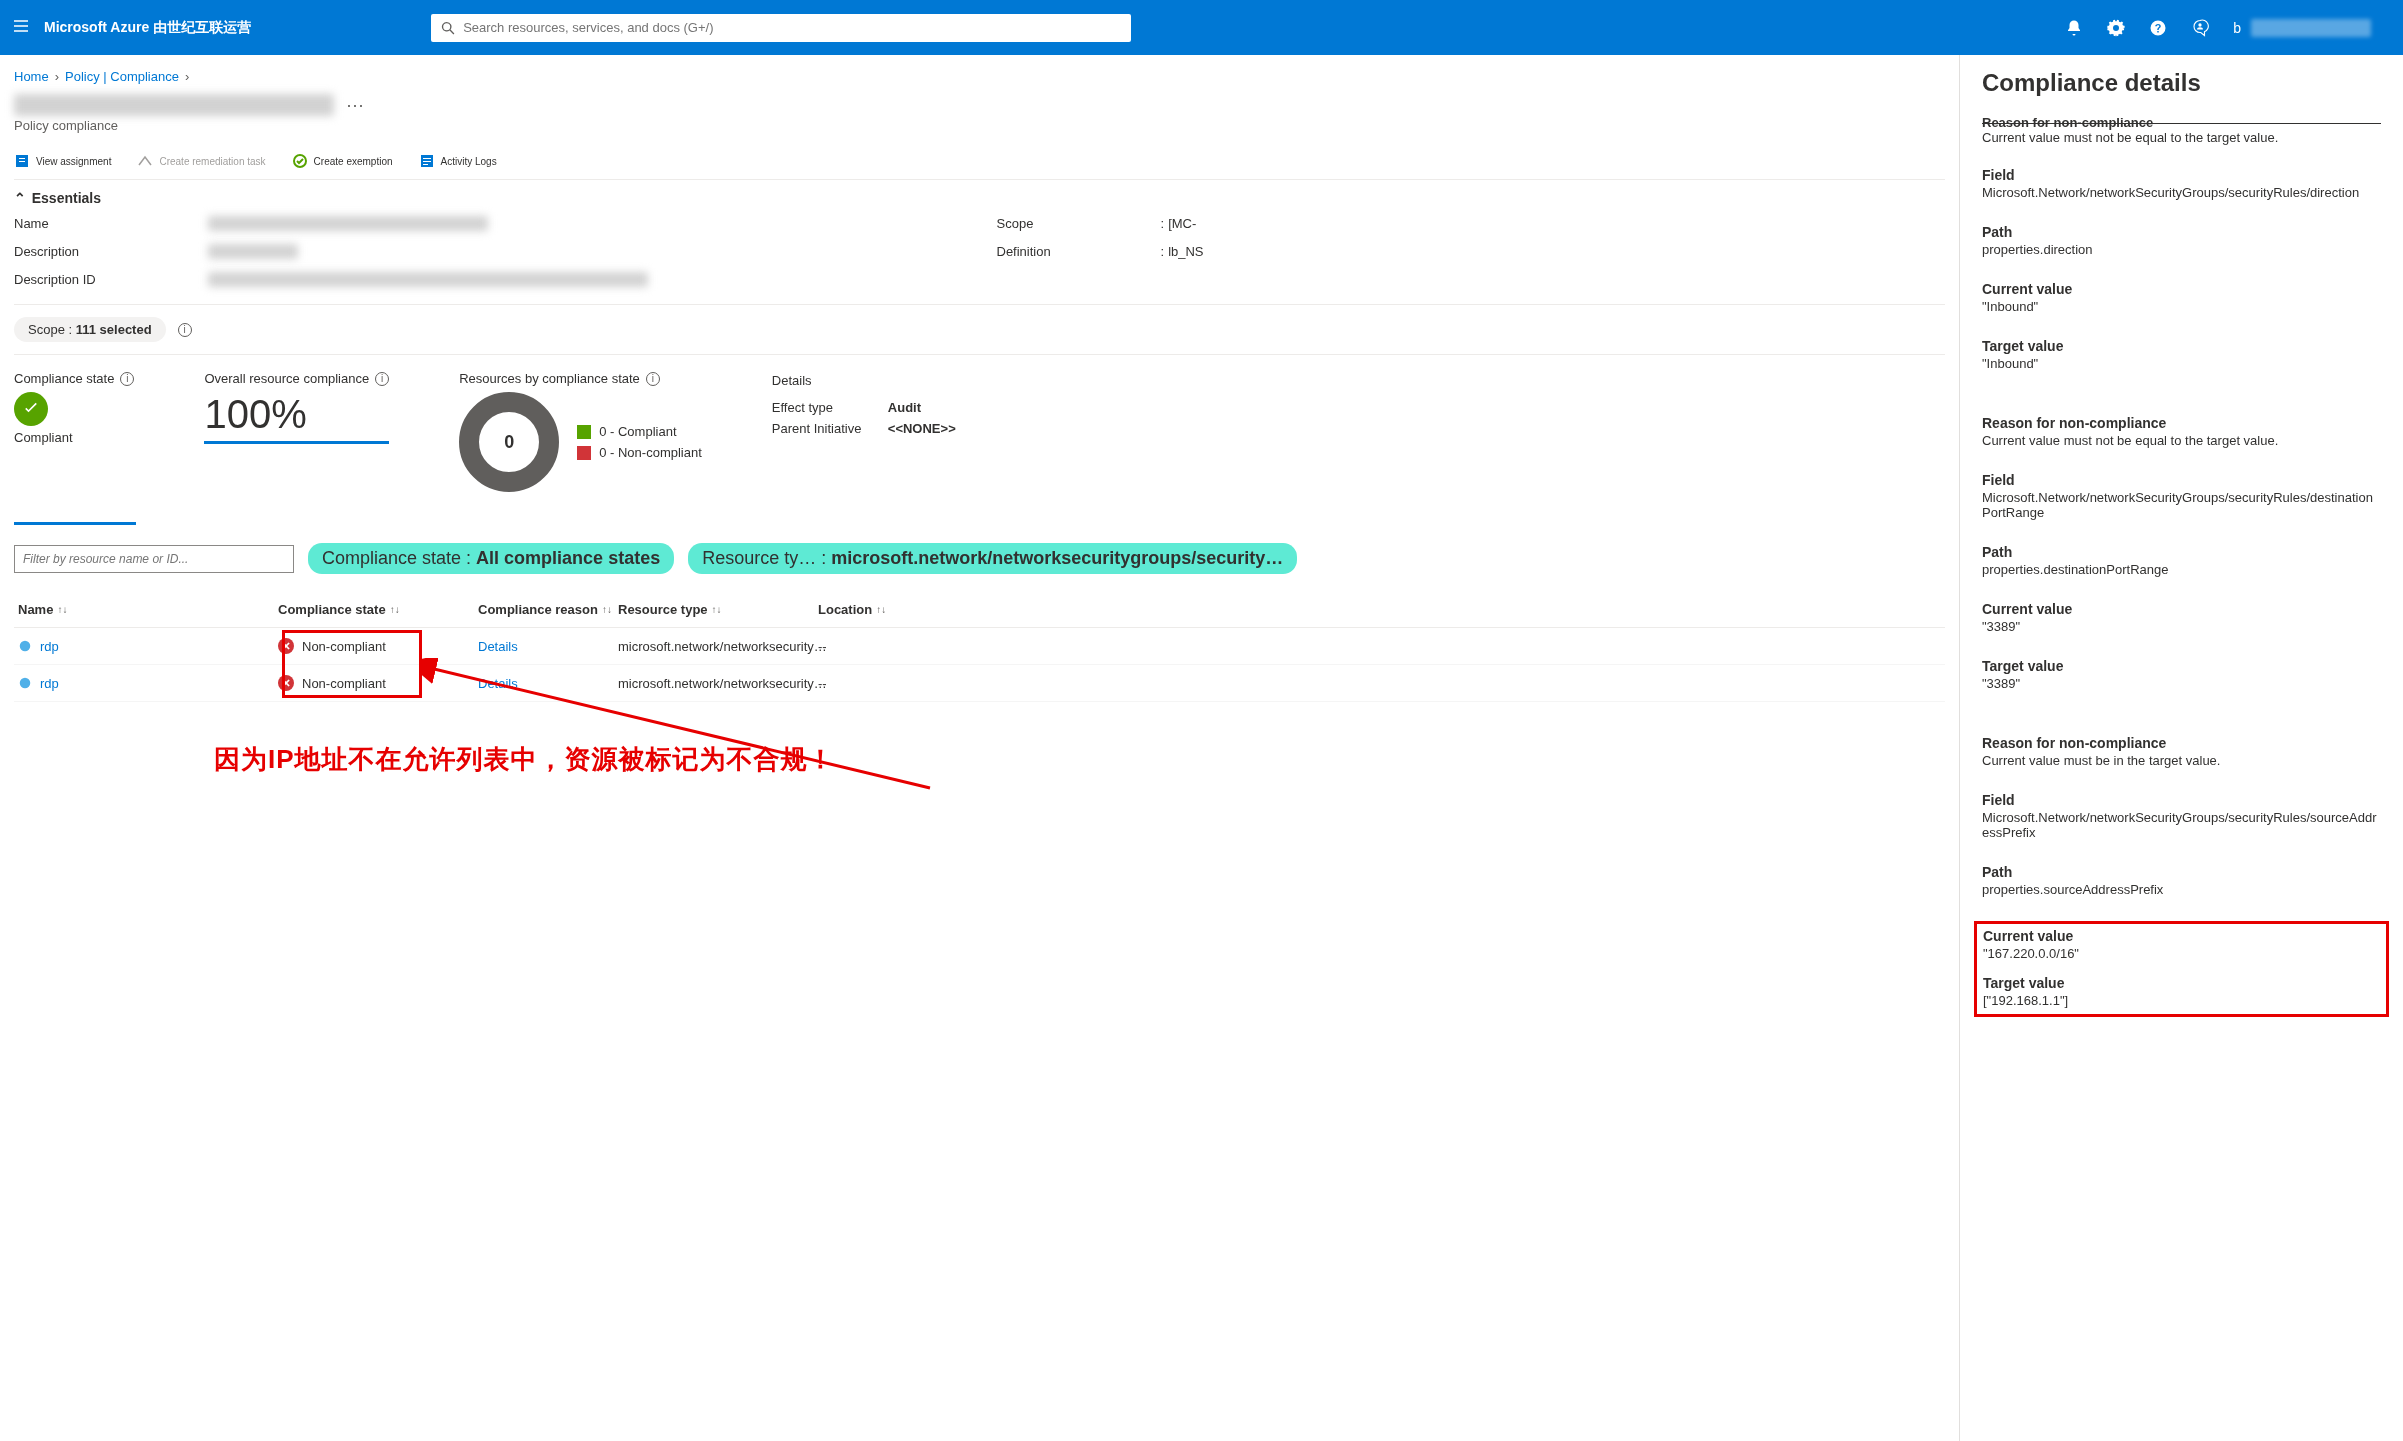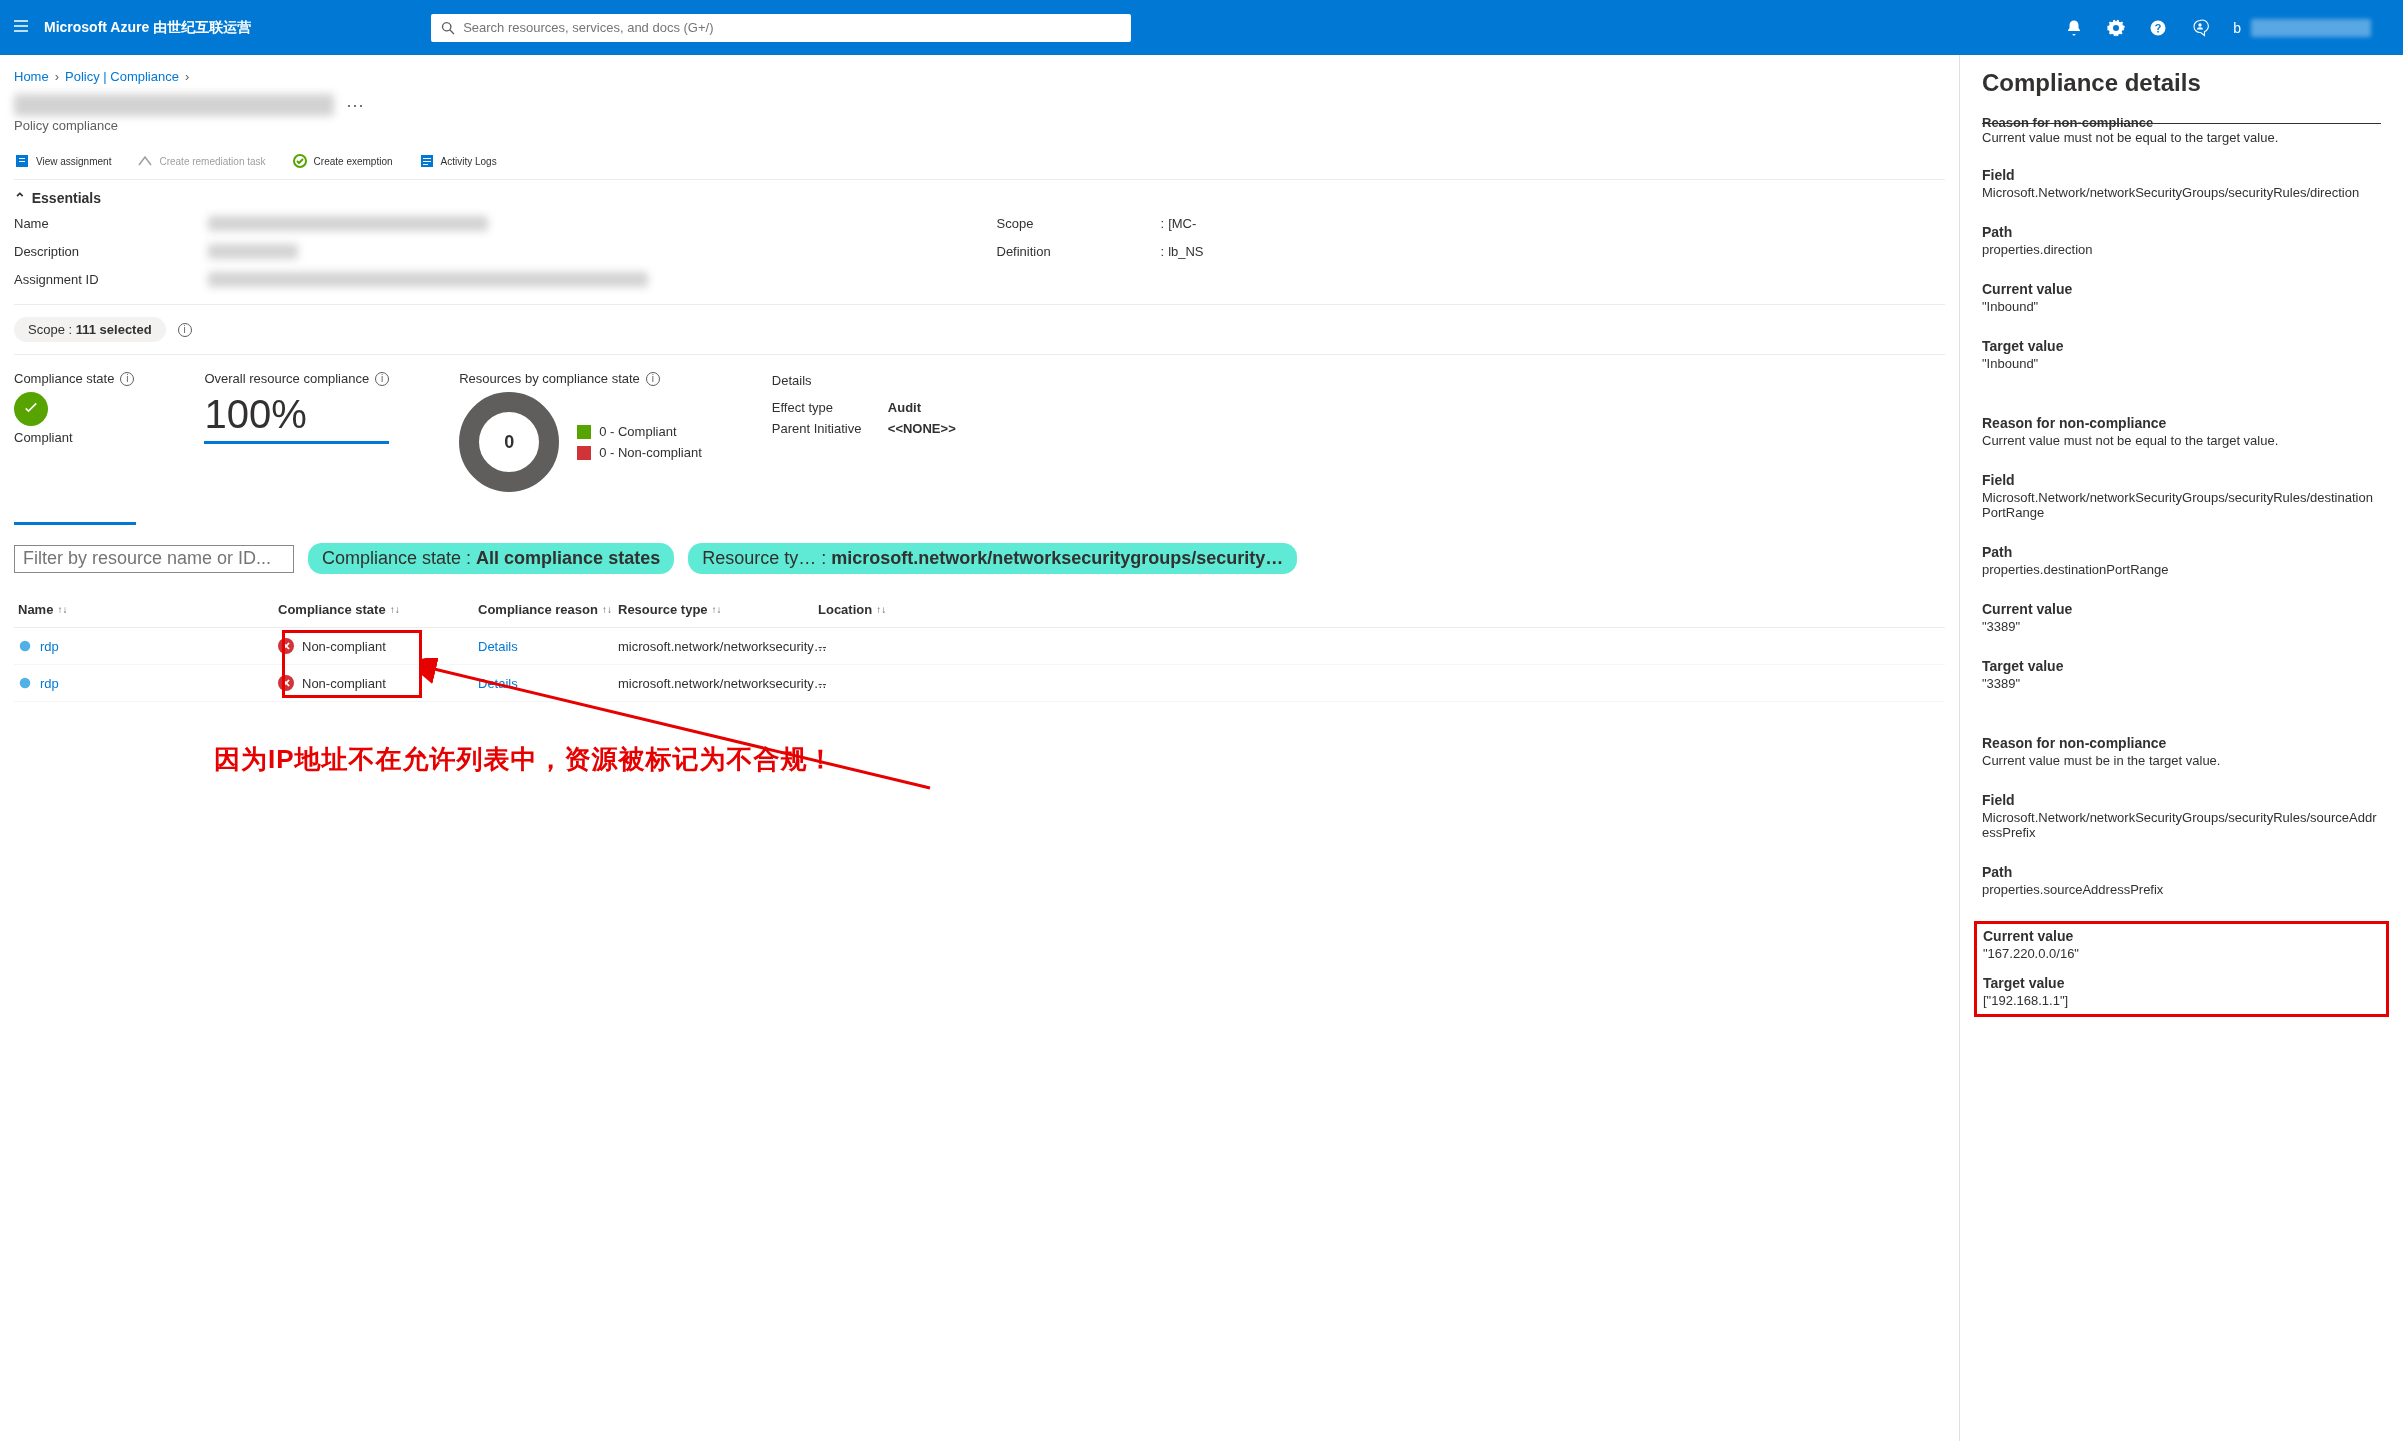--- a/index.html
+++ b/index.html
@@ -67,21 +67,21 @@
 .leg-sw { width:14px; height:14px;}
 .details-block { font-size:13px; line-height:1.6;}
 .details-block .dlrow { display:flex; gap:6px;}
 .details-block .dlrow .dlab { min-width: 110px;}
 .details-block b { font-weight:600;}
 
 
 .section-h { font-size:15px; color:#323130; margin-bottom:4px;}
 .section-underline { width: 122px; height: 3px; background:#0078d4; margin-bottom: 18px;}
 .filter-row { display:flex; gap:14px; align-items:center; margin-bottom:18px; flex-wrap:wrap;}
-.filter-input { border:1px solid #8a8886; height: 28px; width: 280px; padding:0 8px; font-size:18px; color:#605e5c;}
+.filter-input { border:1px solid #8a8886; height: 28px; width: 280px; padding:0 8px; font-size:12px; font-style:italic; color:#605e5c;}
 .filter-pill { background:#5eead4; border-radius:14px; padding:5px 14px; font-size:18px; white-space:nowrap;}
 .filter-pill .strong { font-weight:600;}
 
 
 .table { width:100%; font-size:13px; }
 .th-row, .tb-row { display:grid; grid-template-columns: 260px 200px 140px 200px 80px; align-items:center; padding: 10px 4px;}
 .th-row { font-weight:600; border-bottom:1px solid #edebe9;}
 .th-cell { display:flex; align-items:center; gap:4px;}
 .sort-ico { font-size:10px; color:#605e5c;}
 .tb-row { border-bottom:1px solid #f5f5f5;}
@@ -206,21 +206,21 @@
       <div class="lab">Name</div>
       <div><span class="valblur" style="width:280px"></span></div>
       <div class="lab">Scope</div>
       <div><span class="sep-colon">:</span><span>[MC-</span></div>
 
       <div class="lab">Description</div>
       <div><span class="valblur" style="width:90px"></span></div>
       <div class="lab">Definition</div>
       <div><span class="sep-colon">:</span><span>lb_NS</span></div>
 
-      <div class="lab">Assignment ID</div>
+      <div class="lab">Description ID</div>
       <div><span class="valblur" style="width:440px"></span></div>
       <div></div>
         <div></div>
     </div>
 
     <div class="scope-row">
       <div class="pill">
         <span>Scope :</span>
         <b>111 selected</b>
       </div>

